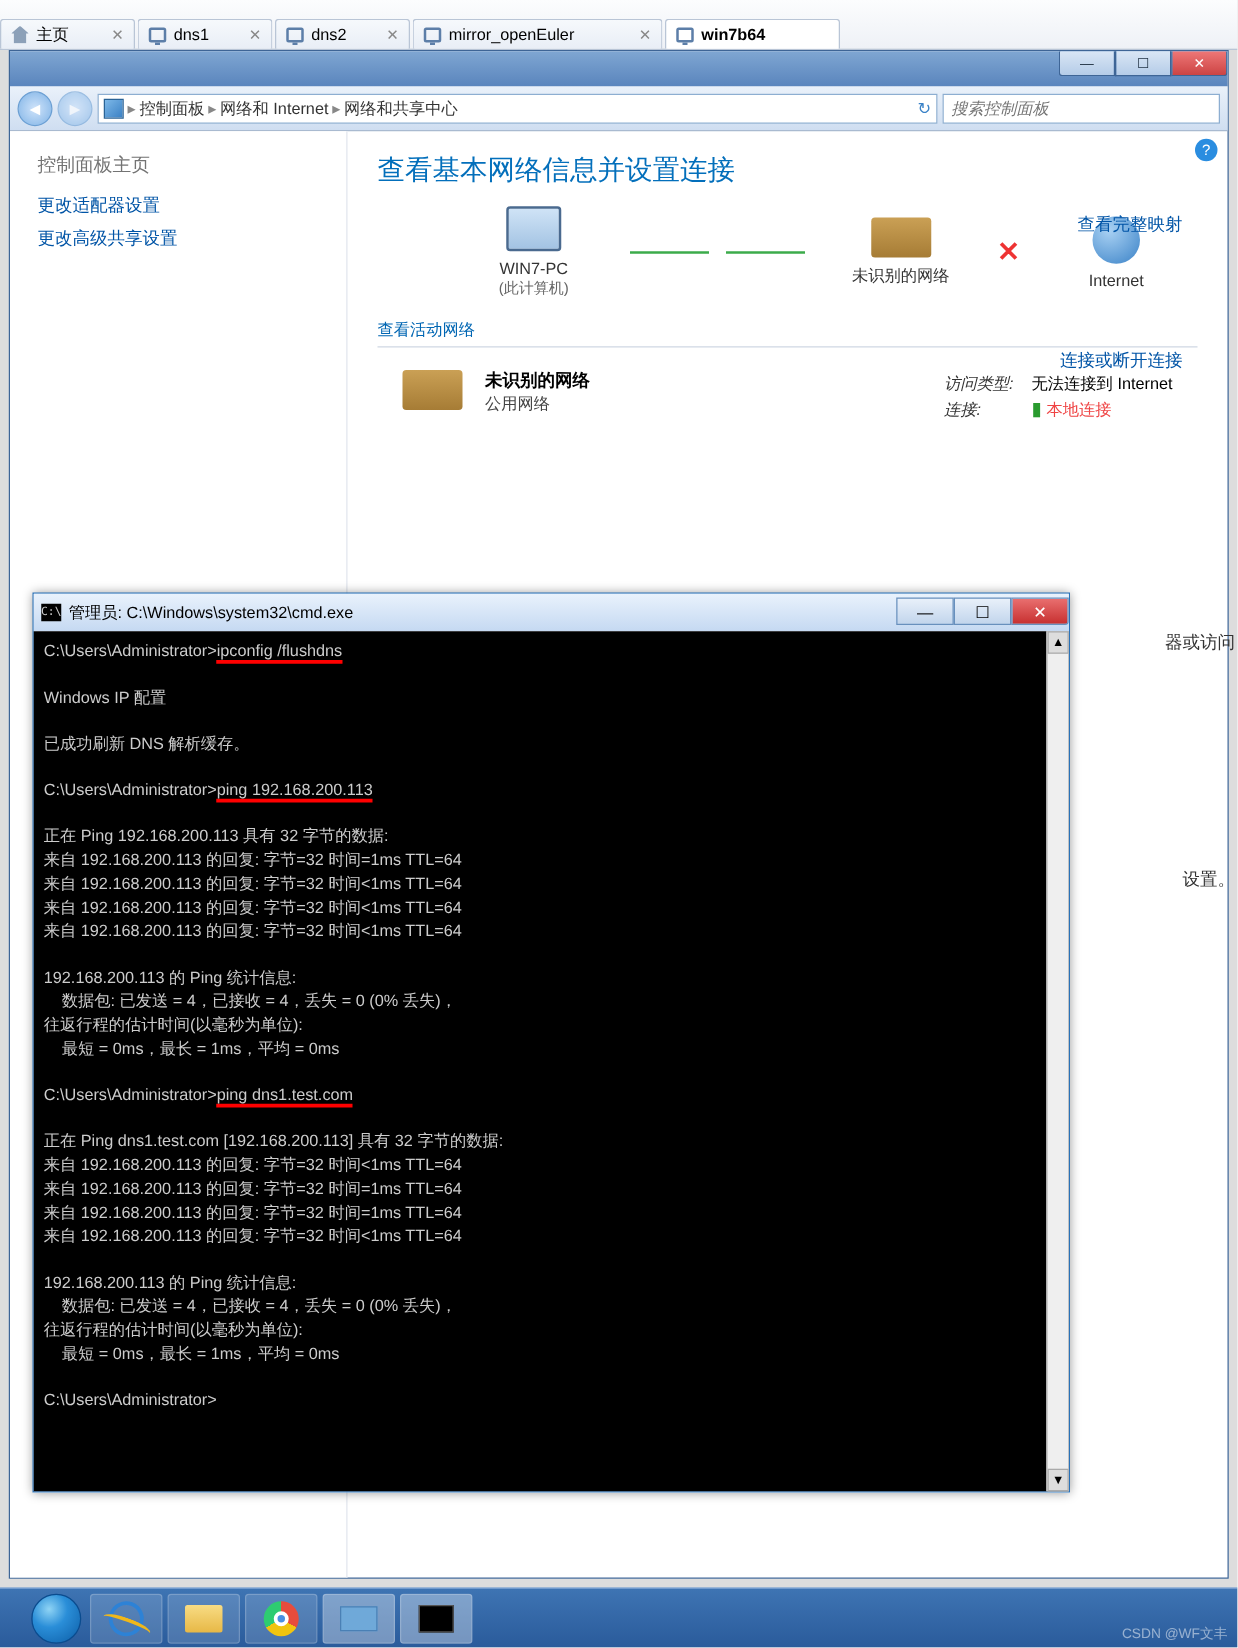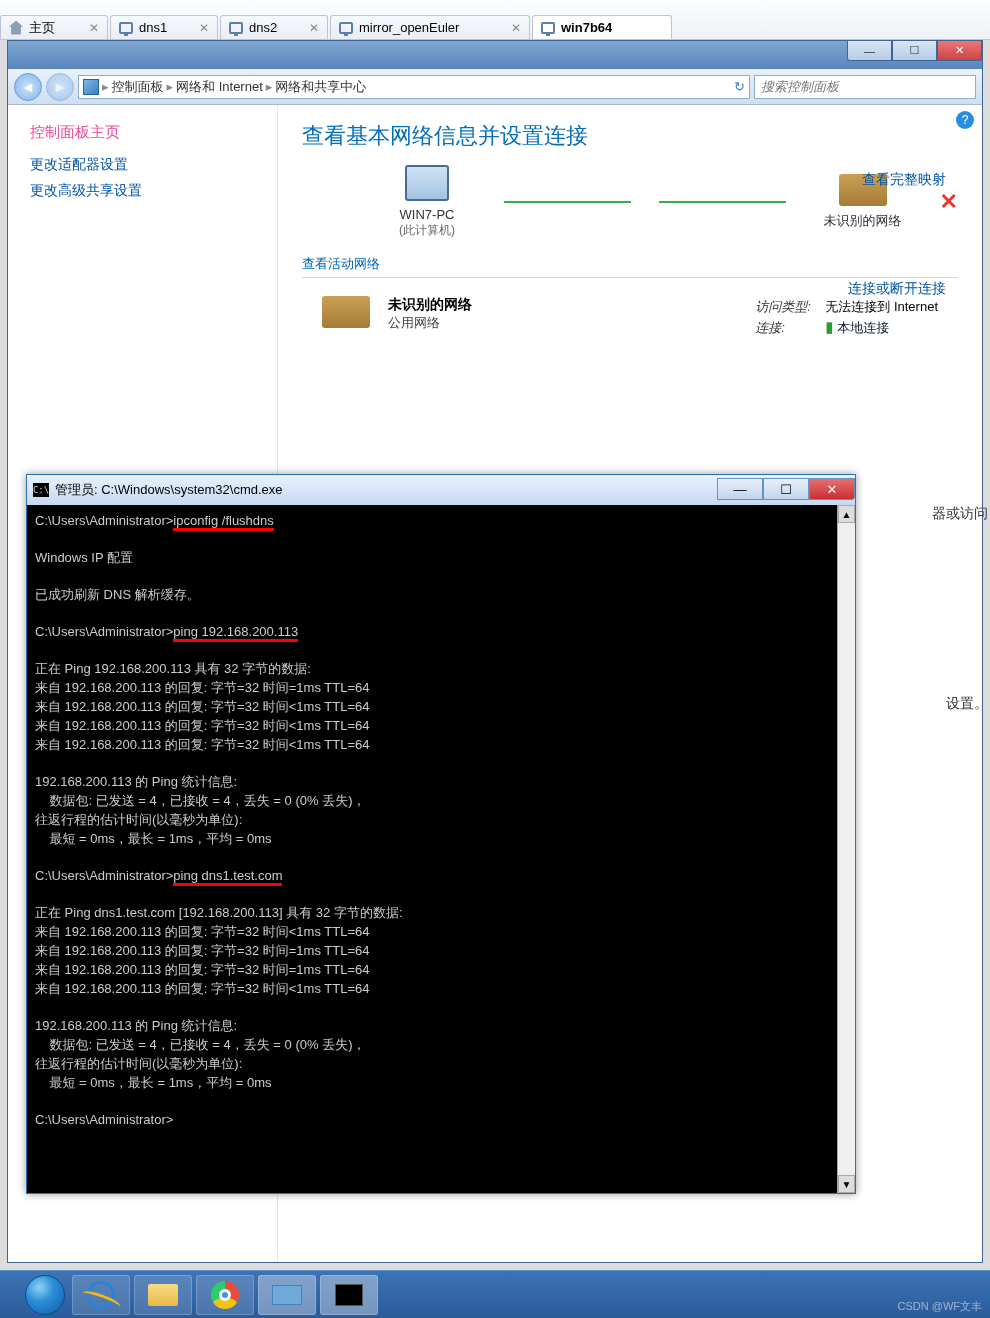--- a/index.html
+++ b/index.html
@@ -19,38 +19,38 @@
   .winbtn.close{background:linear-gradient(#e77,#c44);color:#fff;border-radius:0 0 3px 0;}
   .navbar { height:36px; background:linear-gradient(#eaf1fa,#cfdef1); border-bottom:1px solid #a9bad0; display:flex; align-items:center; padding:0 6px; gap:4px;}
   .navbtn{width:28px;height:28px;border-radius:50%;background:radial-gradient(#cfe3fa,#7fb3e6);border:1px solid #6b9fd3;display:flex;align-items:center;justify-content:center;color:#fff;font-size:14px;}
   .addr { flex:1; display:flex; align-items:center; height:24px; background:#fff;border:1px solid #8daed1; padding:0 4px; gap:3px;}
   .addr span { color:#333; white-space:nowrap;}
   .addr .sep{color:#888;}
   .search{ width:222px; height:24px; background:#fff; border:1px solid #8daed1; padding:0 6px; color:#8a8a8a; font-style:italic;}
   .e-body{ position:absolute; top:64px; left:0;right:0;bottom:0; display:flex;}
   .sidebar{ width:270px; padding:18px 22px; background:#fff; border-right:1px solid #e2e6ee;}
   .sidebar a{ display:block; color:#0054a6; text-decoration:none; margin:8px 0; font-size:14px;}
-  .sb-head{ font-size:15px; color:#ec4899; margin-bottom:14px;}
+  .sb-head{ font-size:15px; color:#737373; margin-bottom:14px;}
   .main{ flex:1; padding:16px 24px 0 24px; position:relative;}
   .main h2{ color:#036fbb; font-size:22px; font-weight:400; margin-bottom:14px;}
   .linkR{ position:absolute; right:36px; color:#0054a6; font-size:14px;}
   .linkR.m1{top:66px;} .linkR.m2{top:175px;}
   .netdiag{ display:flex; align-items:center; gap:12px; padding-left:60px; margin-bottom:8px;}
   .nbox{ text-align:center; width:130px;}
   .nlabel{ font-size:13px; color:#333; margin-top:6px;}
   .nsub{ font-size:12px; color:#666;}
   .connline{ flex:1; height:2px; background:linear-gradient(to right,#3cab4b 0,#3cab4b 45%,transparent 45%,transparent 55%,#3cab4b 55%);}
   .redx{ color:#e33; font-size:22px; font-weight:bold;}
   .sect{ color:#0066b3; font-size:15px; margin:16px 0 8px; border-bottom:1px solid #d0d8e4; padding-bottom:4px; display:flex; justify-content:space-between;}
   .row{ display:flex; gap:18px; padding:10px 20px;}
   .bench{ width:48px;height:32px;background:linear-gradient(#caa055,#a67c35);border-radius:3px;}
   .kv{ margin-left:auto; font-size:13px;}
   .kv div{margin:2px 0;}
   .kv .lbl{display:inline-block;width:70px;color:#333;font-style:italic;}
-  .kv a{color:#0f172a;text-decoration:none;text-align:right;}
+  .kv a{color:#ef4444;text-decoration:none;text-align:right;}
   .helpq{position:absolute;top:6px;right:8px;width:18px;height:18px;border-radius:50%;background:#2a8de0;color:#fff;font-size:12px;display:flex;align-items:center;justify-content:center;}
   
   .cmd{ position:absolute; top:474px; left:26px; width:830px; height:720px; border:1px solid #2a72b8; box-shadow:0 0 8px rgba(0,0,0,.4);}
   .cmd-title{ height:30px; background:linear-gradient(#e9f2fc,#c5d9f2); display:flex; align-items:center; padding-left:6px; font-size:14px;}
   .cmd-title .cicon{width:16px;height:14px;background:#000;margin-right:6px;display:flex;align-items:center;justify-content:center;color:#ccc;font-size:9px;font-family:monospace;}
   .cmd-btns{margin-left:auto;display:flex;}
   .cbtn{width:46px;height:22px;border:1px solid #6890bd;background:linear-gradient(#e8f0fa,#c2d5ec);margin-top:-2px;display:flex;align-items:center;justify-content:center;font-size:13px;}
   .cbtn.cls{background:linear-gradient(#e96f6f,#c73030);color:#fff;border-radius:0 0 3px 0;}
   .cmd-body{ position:absolute;top:30px;left:0;right:0;bottom:0;background:#000;color:#ccc;font-family:"NSimSun","Consolas",monospace;font-size:15px;line-height:18px;padding:6px 8px;white-space:pre;overflow:hidden;}
   .cmd-body .u{border-bottom:3px solid #f00;}
@@ -145,20 +145,24 @@
             <div class="mon"></div>
             <div class="nlabel">WIN7-PC</div>
             <div class="nsub">(此计算机)</div>
           </div>
         <div class="connline"></div>
         <div class="nbox">
             <div class="bench" style="margin:0 auto"></div>
             <div class="nlabel">未识别的网络</div>
           </div>
         <span class="redx">✕</span>
+        <div class="nbox">
+            <div class="globe"></div>
+            <div class="nlabel">Internet</div>
+          </div>
       </div>
       <div class="sect">
           <span>查看活动网络</span>
         </div>
       <a class="linkR m2">连接或断开连接</a>
       <div class="row">
         <div class="bench"></div>
         <div>
           <div style="font-weight:bold;font-size:14px">未识别的网络</div>
           <div style="color:#444">公用网络</div>

